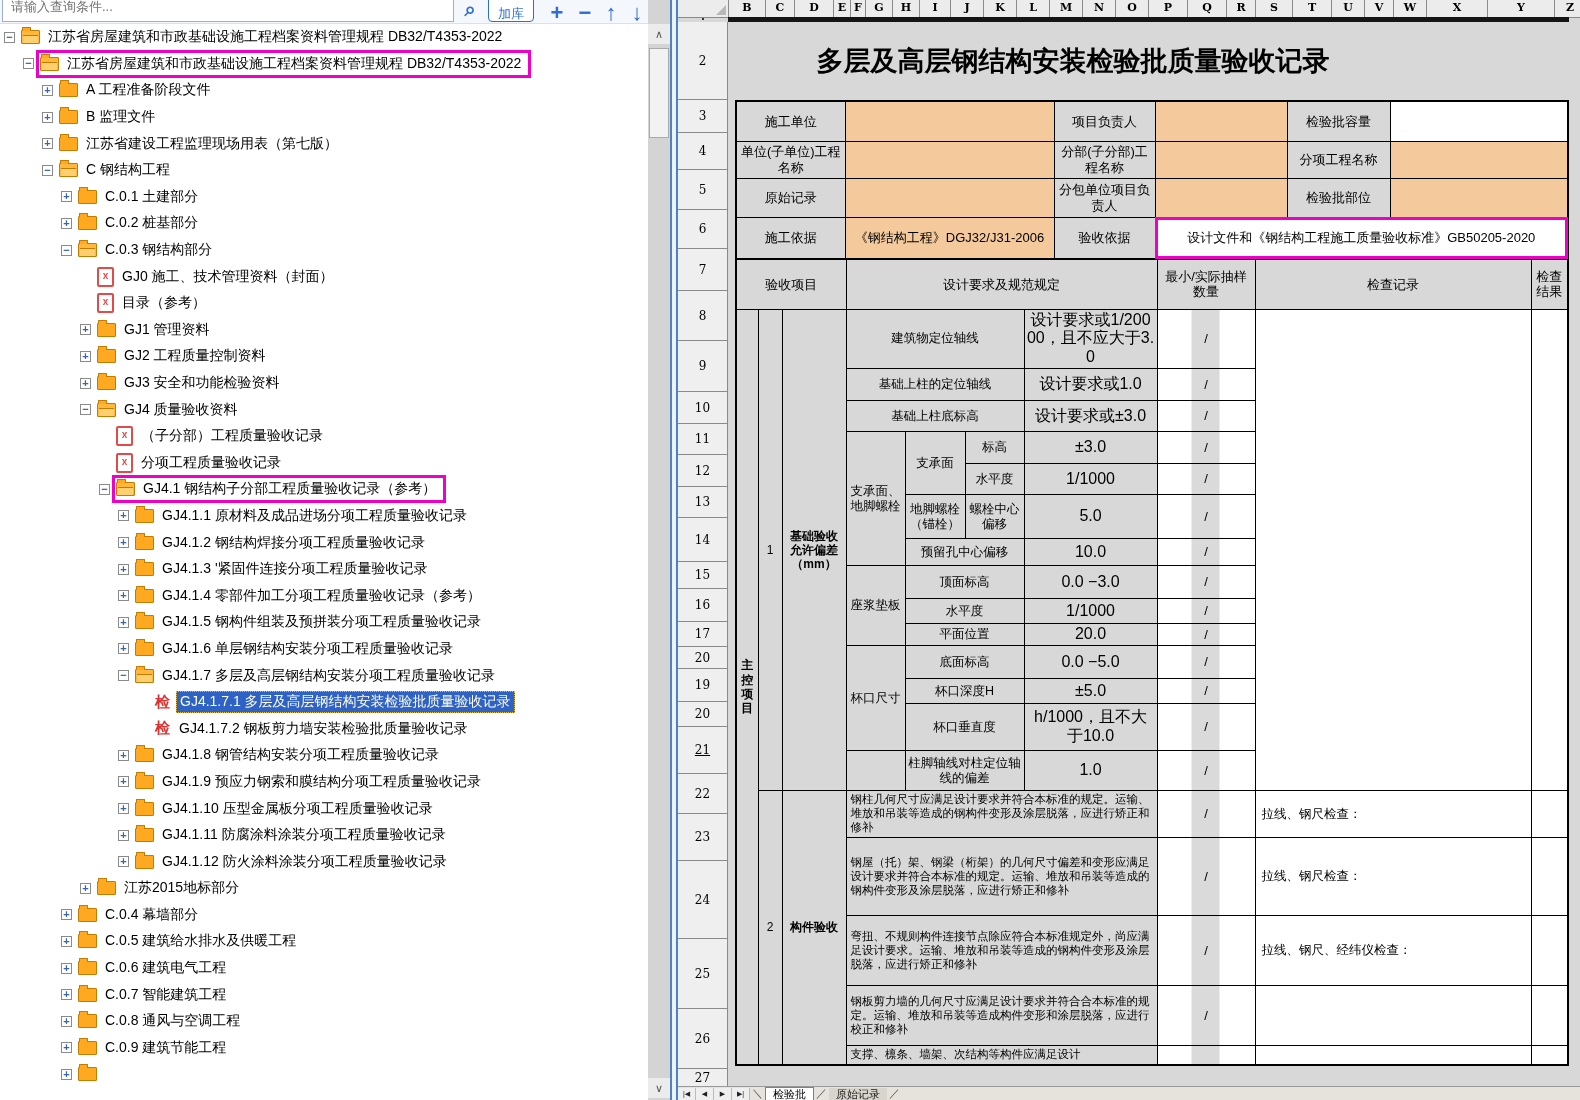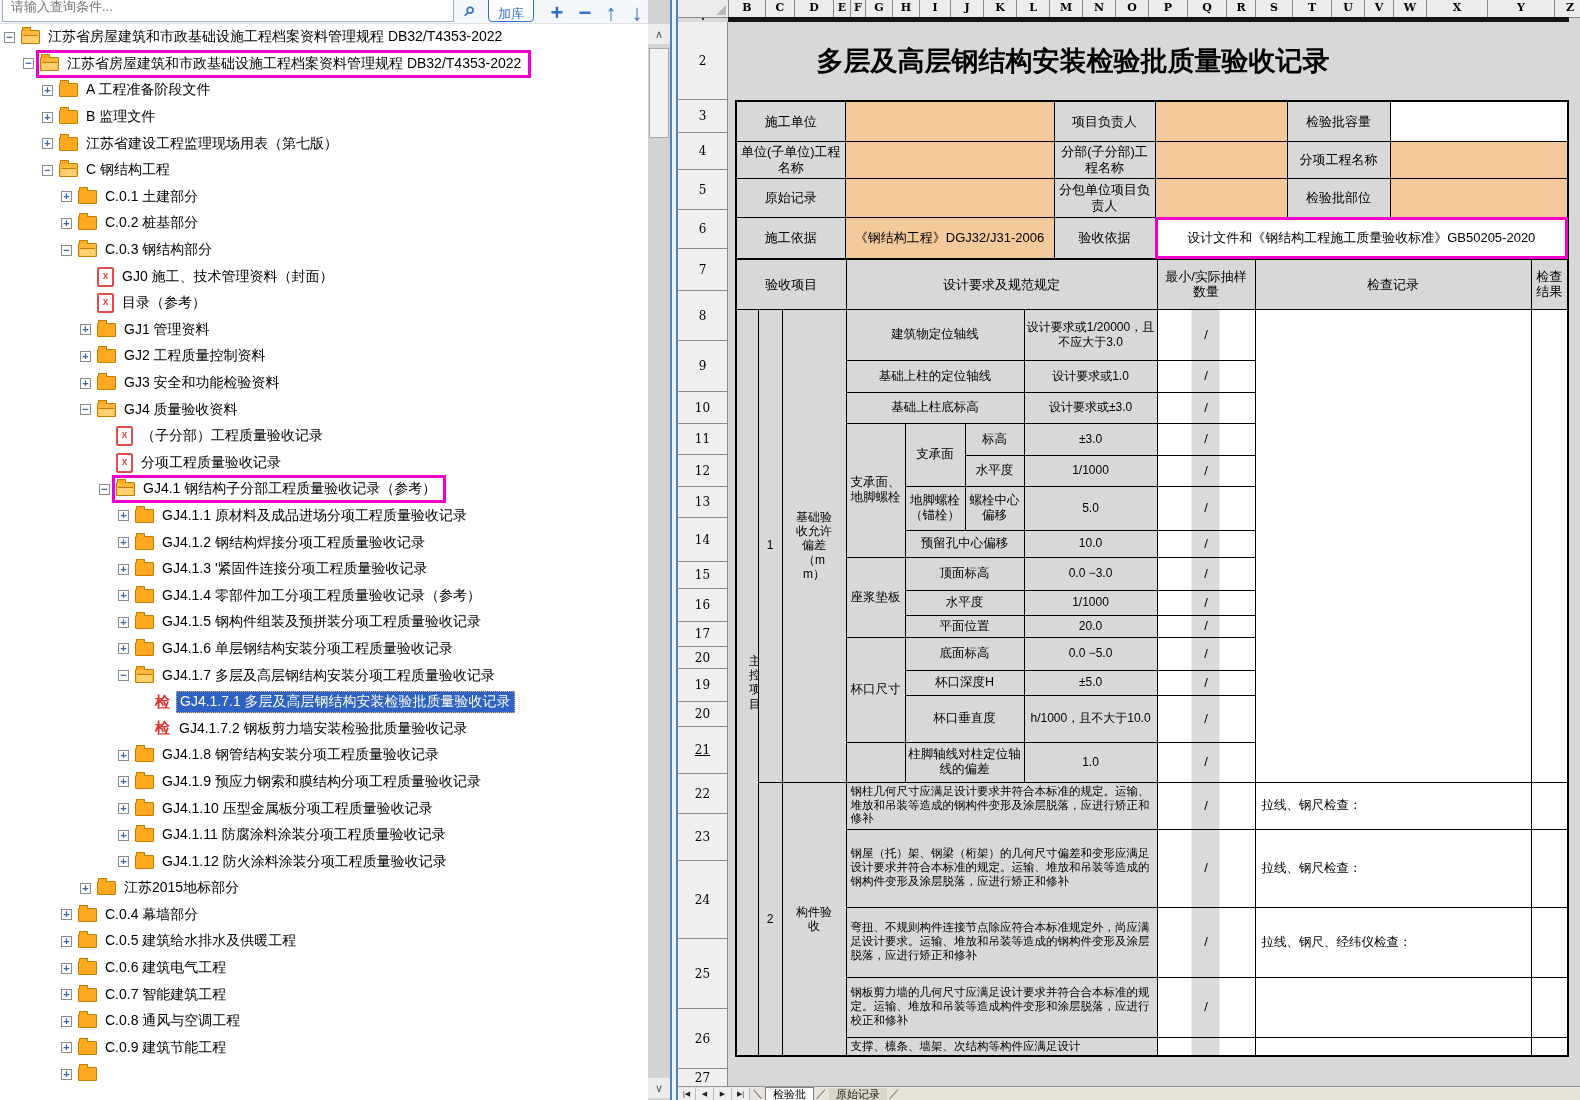--- a/index.html
+++ b/index.html
@@ -53,22 +53,22 @@
   .lb{background:#d8d8d8;}
   .vo{background:#f4c99c;}
   .vw{background:#ffffff;}
   .hlcell{background:#ffffff;outline:3px solid #ee00c8;outline-offset:-3px;}
   .hdr{background:#d8d8d8;font-size:13px;}
   .samp{background:linear-gradient(90deg,#fff 0 34px,#dadada 34px 62px,#fff 62px 100%);font-size:13px;}
   .rec{background:#fff;text-align:left;padding-left:6px;font-size:12.5px;}
   .res{background:#fff;}
   .desc{background:#d8d8d8;text-align:left;font-size:11.5px;line-height:1.2;padding:2px 4px;}
   .itm{background:#d8d8d8;font-size:12.5px;}
-  .req{background:#d8d8d8;font-size:12px;}
-  .vert{background:#d8d8d8;font-size:12px;padding:0 12px;}
+  .req{background:#d8d8d8;font-size:16px;}
+  .vert{background:#d8d8d8;font-size:12px;padding:0 4px;font-weight:bold;}
   .num{background:#d8d8d8;font-size:12px;}
   
   .tabbar{position:absolute;left:0;bottom:0;width:902px;height:13px;background:#e6e3dc;border-top:1px solid #999;display:flex;align-items:center;font-size:10px;}
   .navbtn{width:17px;height:12px;text-align:center;font-size:7px;line-height:12px;border-right:1px solid #bbb;background:#efefef;color:#222;}
   .slash{color:#555;font-size:11px;padding:0 2px;}
   .tab-a{background:#fff;border:1px solid #808080;border-bottom:none;padding:0 7px;font-size:11px;height:12px;line-height:12px;}
   .tab-i{background:#d9d5cc;padding:0 7px;font-size:11px;height:12px;line-height:12px;color:#222;}
 </style>
 </head>
 <body>

